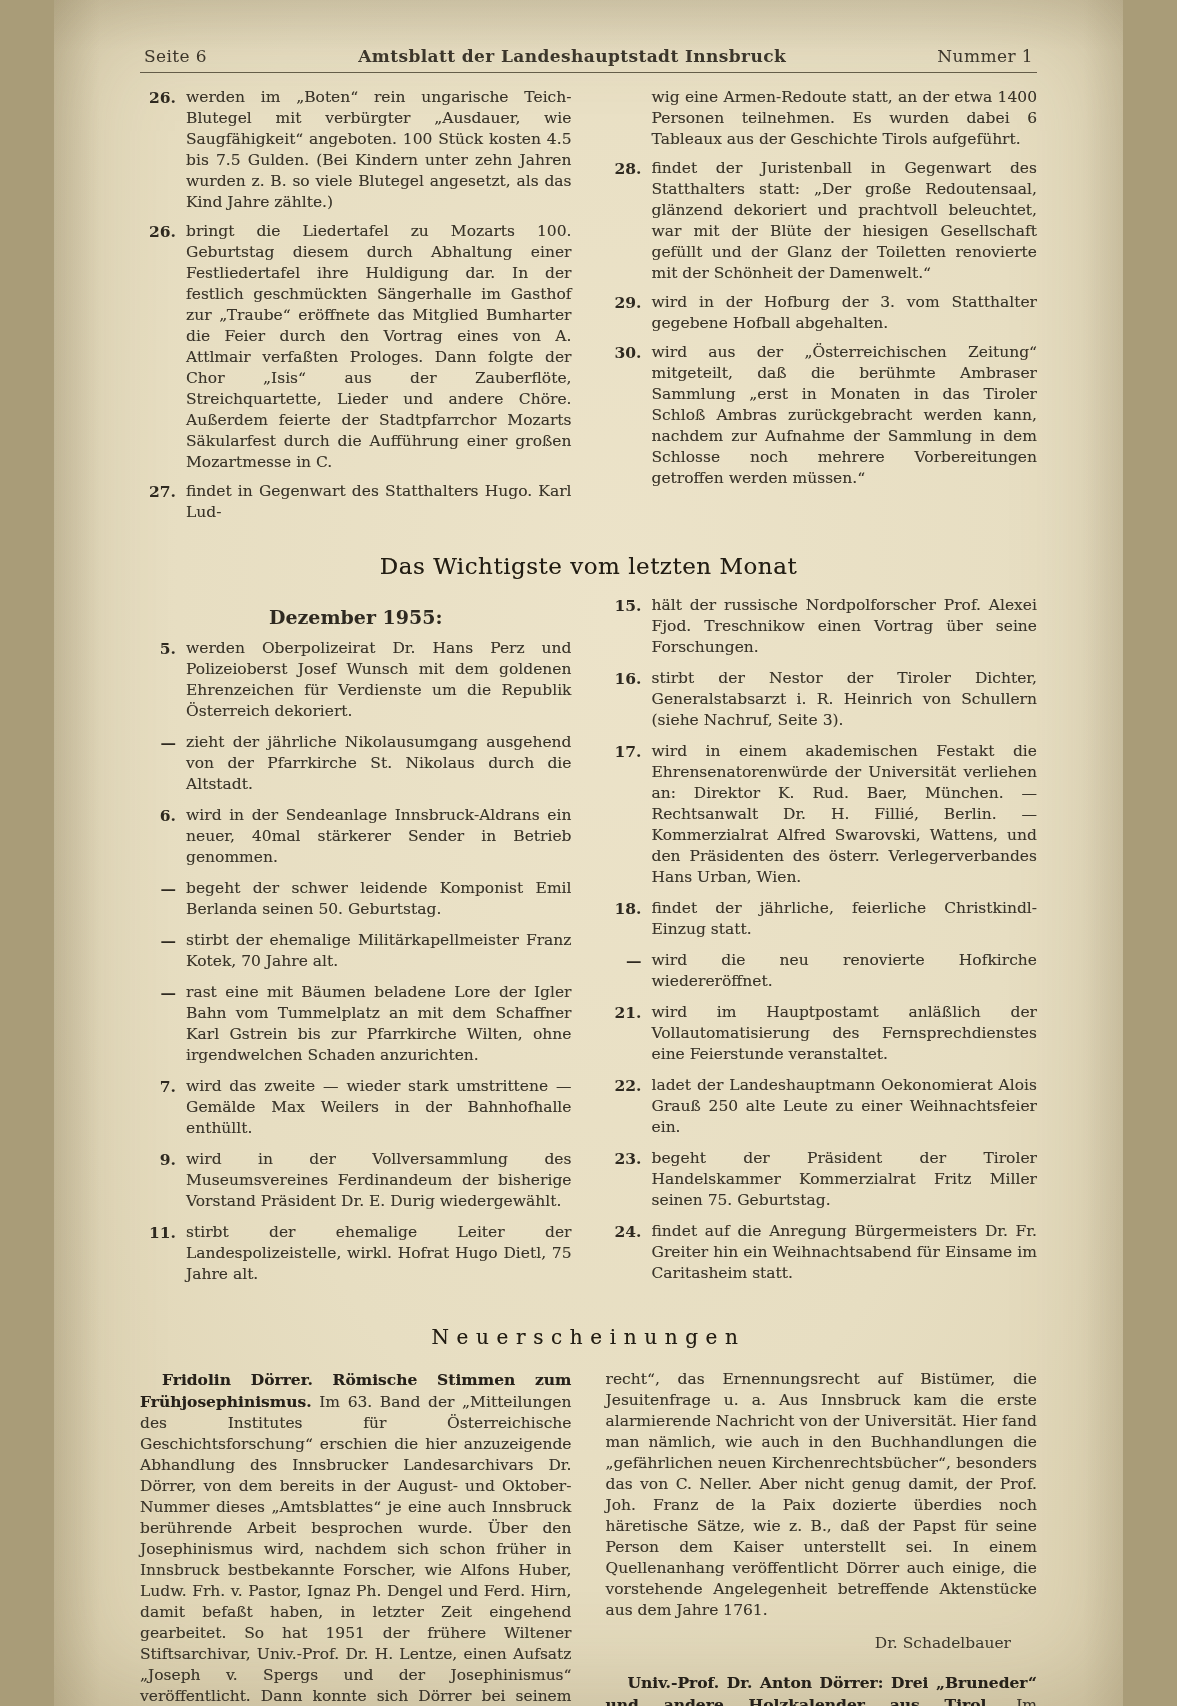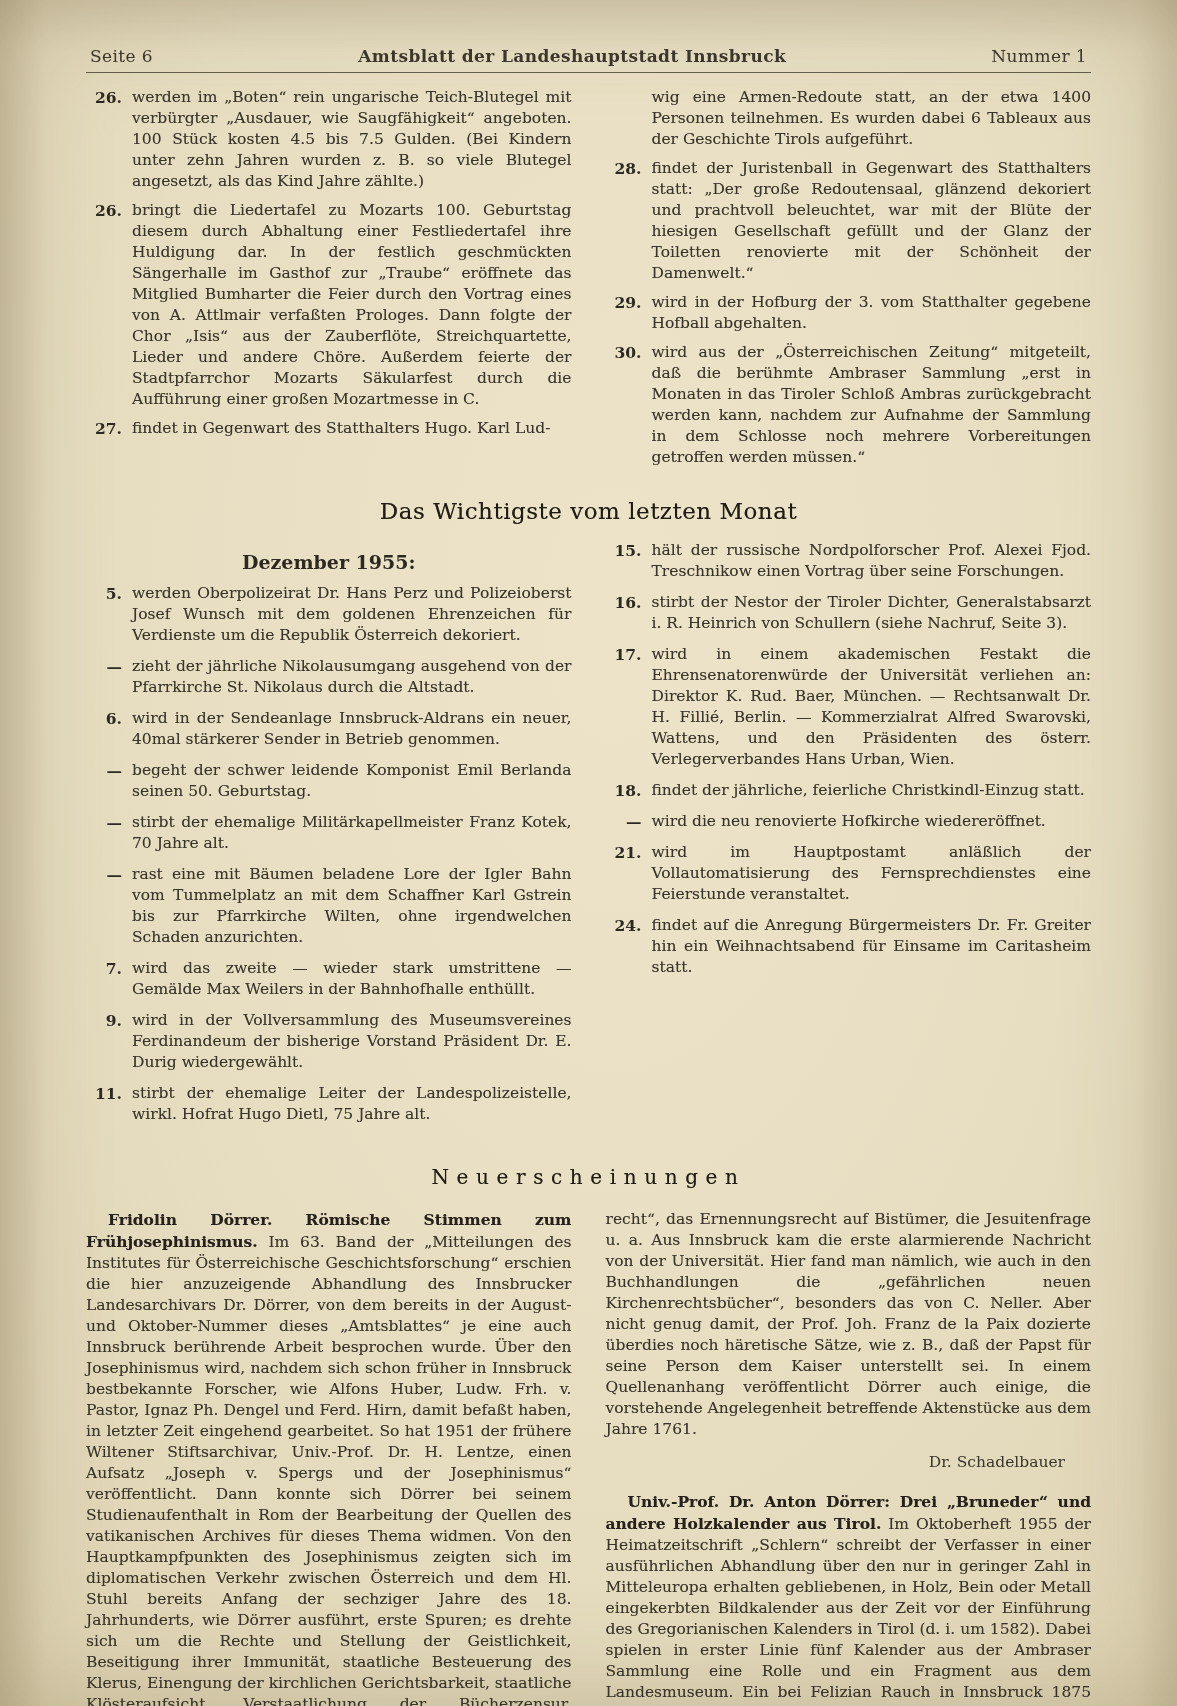--- a/index.html
+++ b/index.html
@@ -1,18 +1,18 @@
 <!DOCTYPE html>
 <html lang="de"><head>
 <meta charset="utf-8">
 <style>
   html,body{margin:0;padding:0;background:#a99c78;}
   .page{
     position:relative;
-    width:1177px;height:1706px;
+    width:1069px;height:1706px;
     margin:0 auto;
     box-sizing:border-box;
     padding:46px 86px 40px 86px;
     background:
       linear-gradient(90deg, rgba(105,90,55,0.16), rgba(105,90,55,0) 46px),
       linear-gradient(270deg, rgba(105,90,55,0.10), rgba(105,90,55,0) 40px),
       linear-gradient(180deg, rgba(105,90,55,0.10), rgba(105,90,55,0) 50px),
       radial-gradient(ellipse at 52% 36%, #ece3c9 0%, #e7dec2 55%, #ddd2b1 100%);
     box-shadow: inset 0 0 110px rgba(110,92,55,0.30);
     font-family:"DejaVu Serif","Liberation Serif",serif;
@@ -181,20 +181,28 @@
       </div>
       <div class="item">
         <span class="num">—</span>
         <span class="txt">wird die neu renovierte Hofkirche wiedereröffnet.</span>
       </div>
       <div class="item">
         <span class="num">21.</span>
         <span class="txt">wird im Hauptpostamt anläßlich der Vollautomatisierung des Fernsprechdienstes eine Feierstunde veranstaltet.</span>
       </div>
       <div class="item">
+        <span class="num">22.</span>
+        <span class="txt">ladet der Landeshauptmann Oekonomierat Alois Grauß 250 alte Leute zu einer Weihnachtsfeier ein.</span>
+      </div>
+      <div class="item">
+        <span class="num">23.</span>
+        <span class="txt">begeht der Präsident der Tiroler Handelskammer Kommerzialrat Fritz Miller seinen 75. Geburtstag.</span>
+      </div>
+      <div class="item">
         <span class="num">24.</span>
         <span class="txt">findet auf die Anregung Bürgermeisters Dr. Fr. Greiter hin ein Weihnachtsabend für Einsame im Caritasheim statt.</span>
       </div>
     </div>
   </div>
 
   <div class="sec-heading spaced">Neuerscheinungen</div>
 
   <div class="cols sec3">
     <div class="col">

